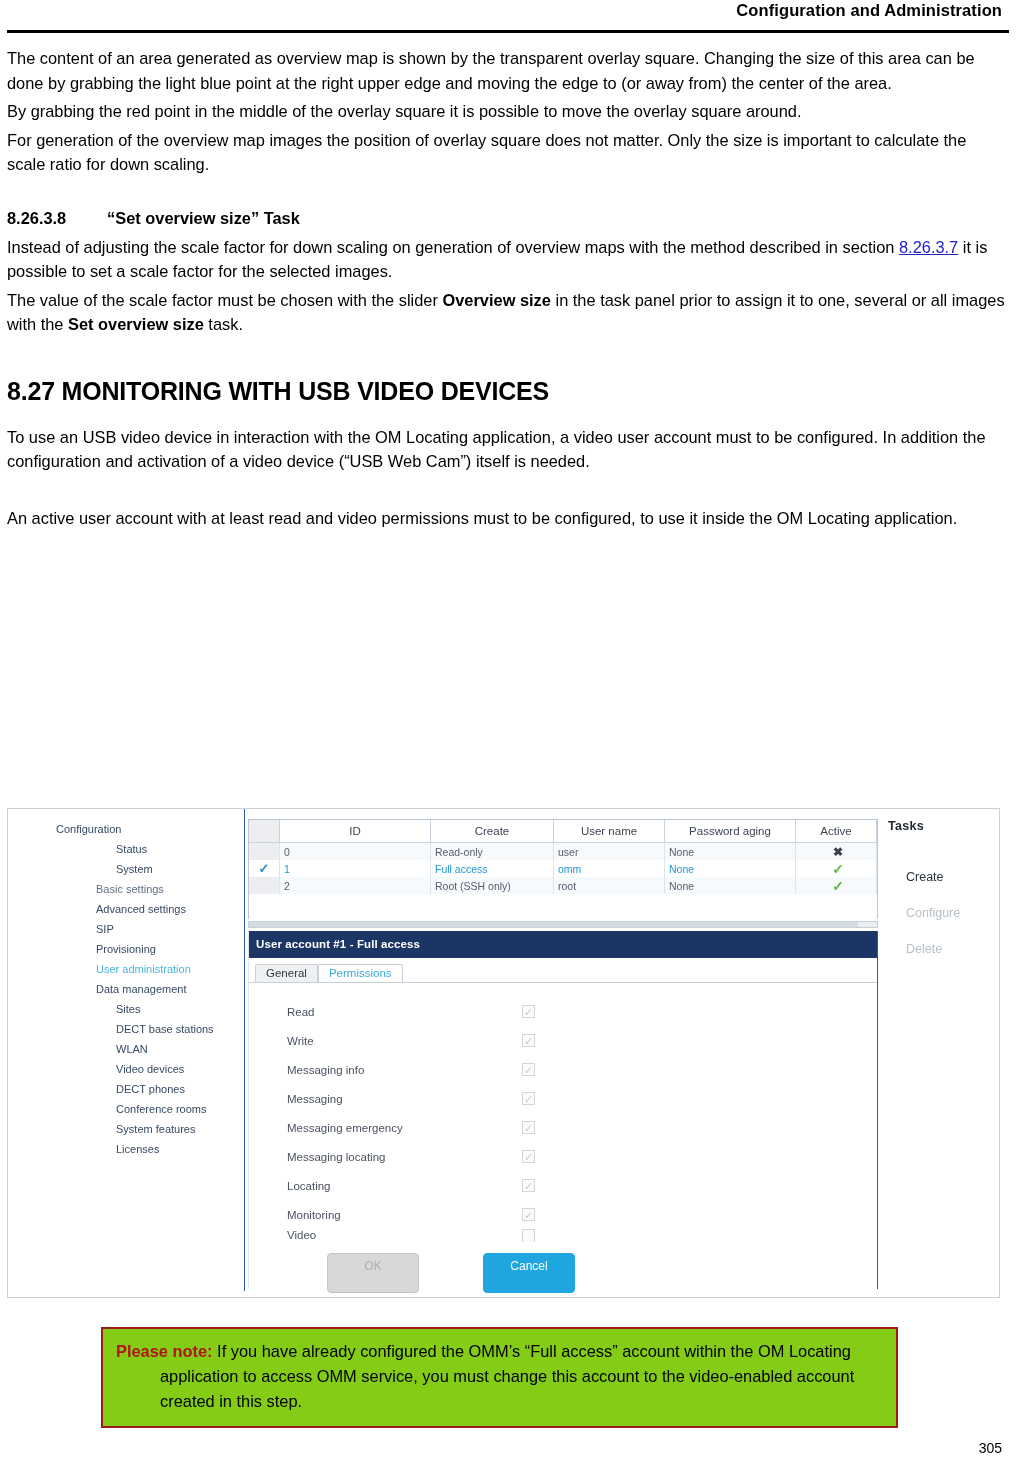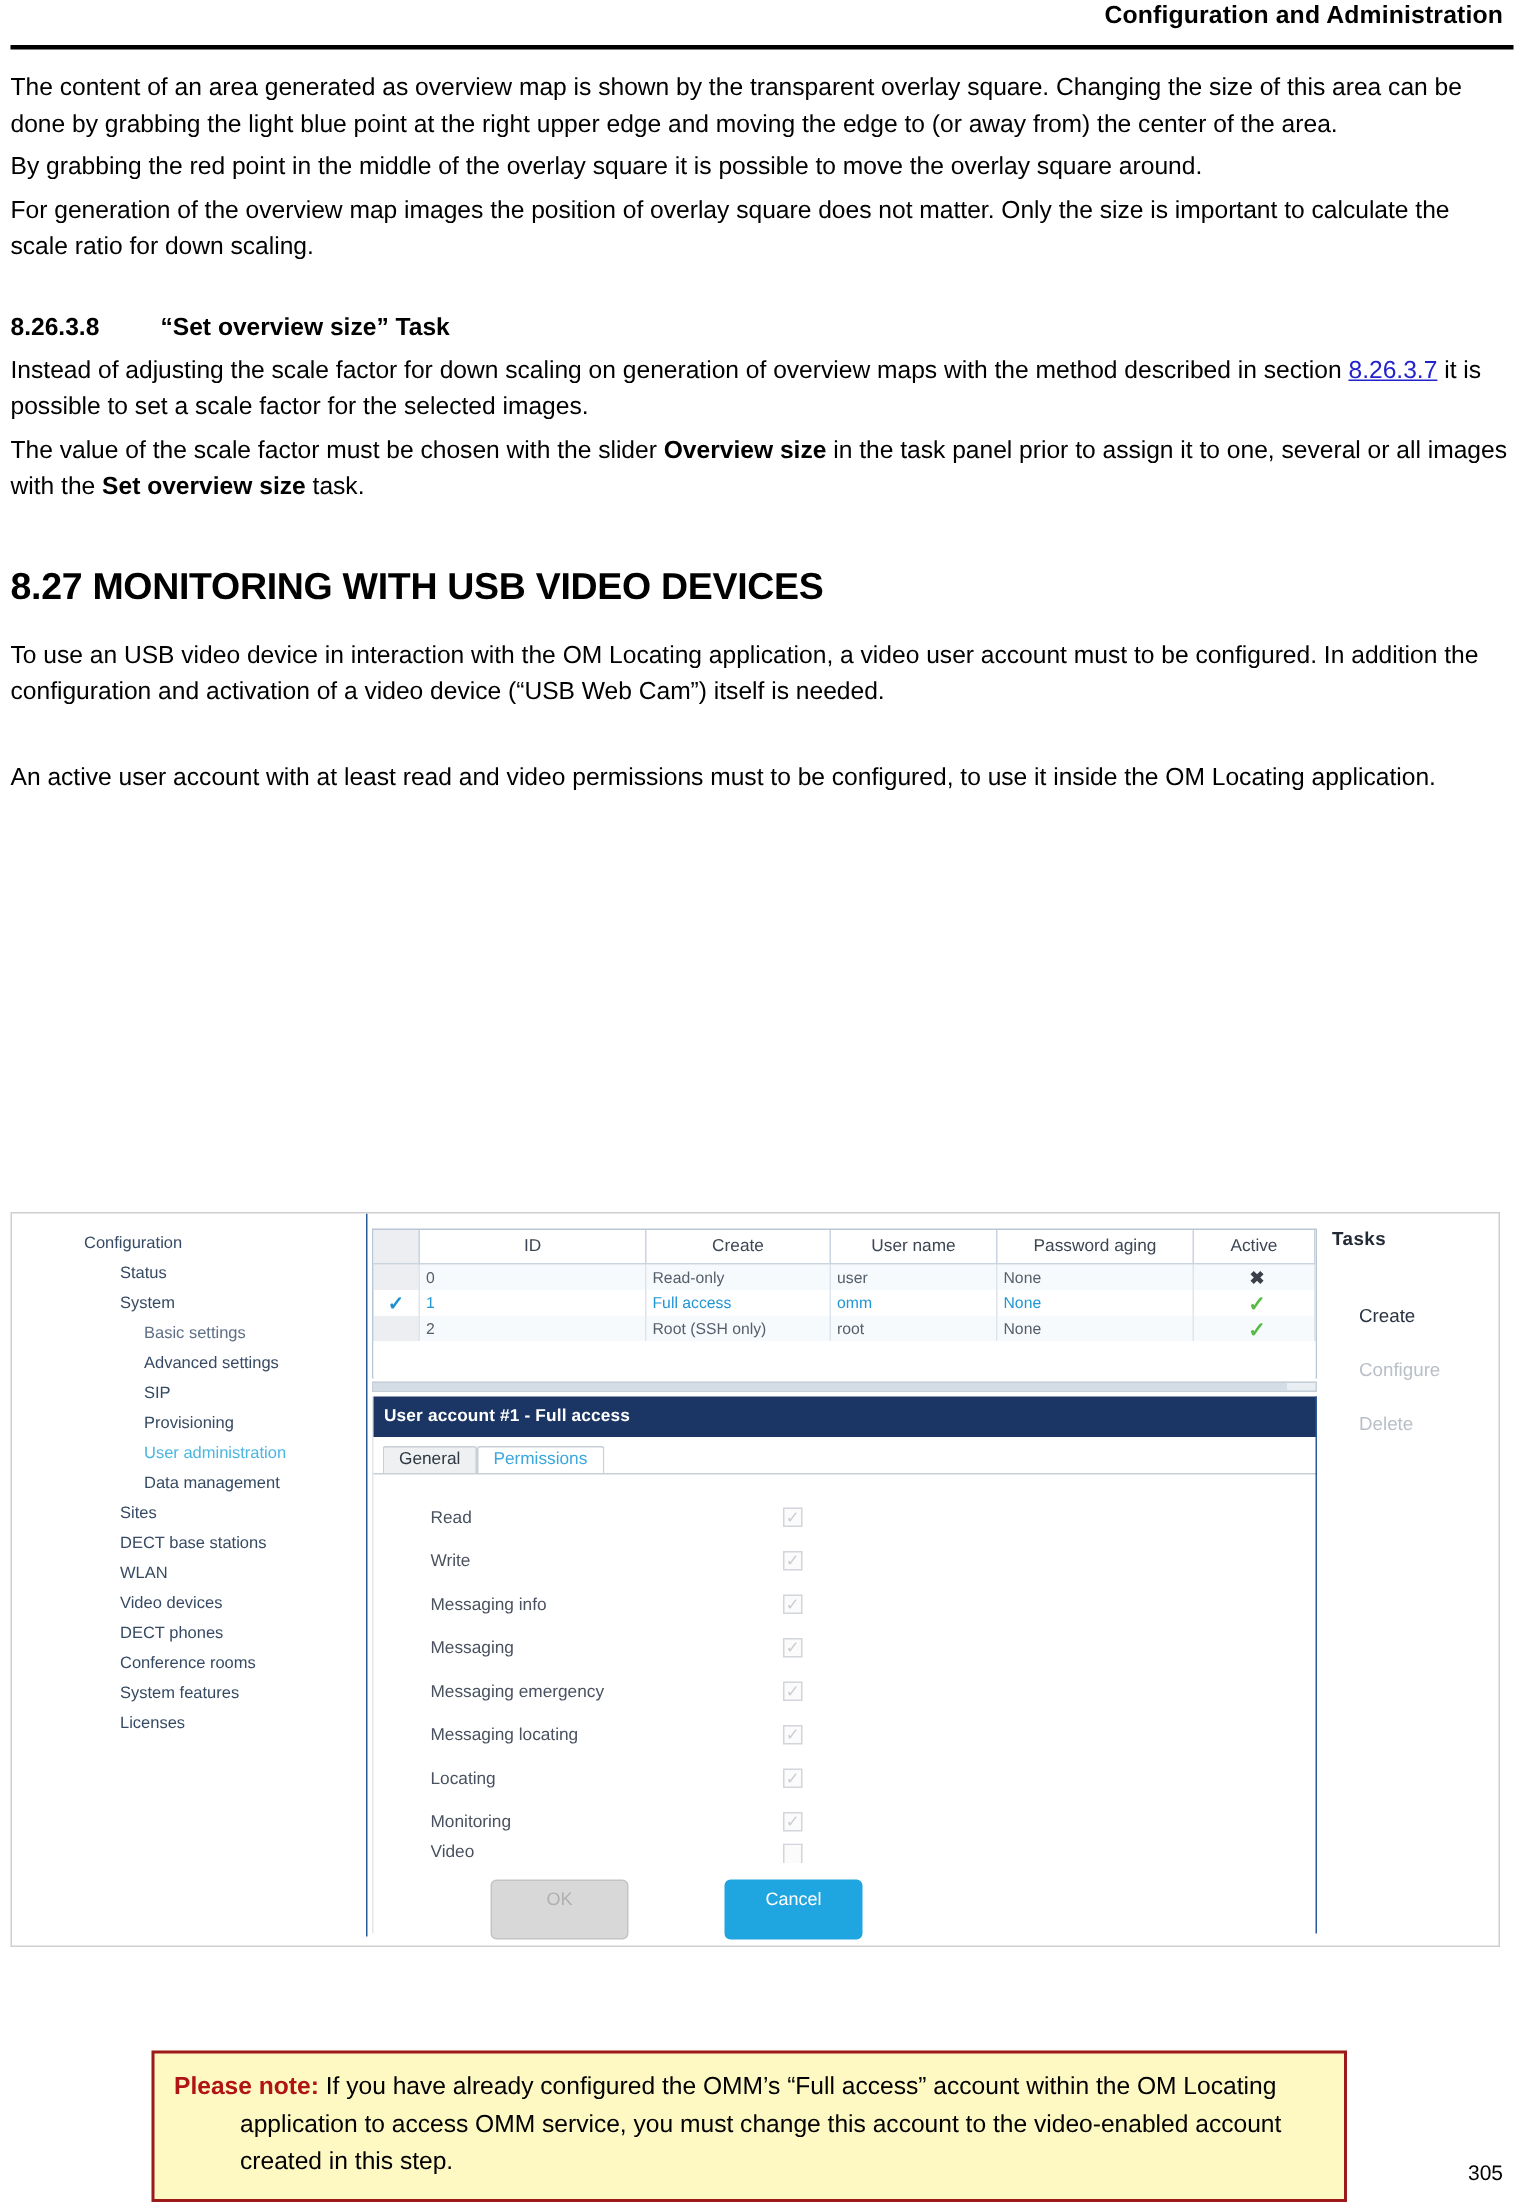--- a/index.html
+++ b/index.html
@@ -113,21 +113,21 @@
     font-size: 11px;
     color: #2d3c56;
   }
   .nav-item {
     padding: 2px 0 2px 0;
     line-height: 16px;
     white-space: nowrap;
     color: #364a63;
   }
   .nav-l0 { margin-left: 48px; }
-  .nav-l1 { margin-left: 72px; }
+  .nav-l1 { margin-left: 108px; }
   .nav-l2 { margin-left: 88px; }
   .nav-item.active { color: #4bb6e0; }
   .nav-item.faint { color: #5e6f86; }
 
   .nav-divider {
     position: absolute;
     left: 236px;
     top: 0;
     width: 1px;
     height: 482px;
@@ -337,24 +337,23 @@
   }
   .task-item.disabled { color: #b9bfc7; }
 
   
   .note-box {
     position: absolute;
     left: 101px;
     top: 1327px;
     width: 797px;
     border: 2.5px solid #9d1a1a;
-    background: #fef9c3;
+    background: #84cc16;
     box-sizing: border-box;
     padding: 10px 13px 12px 13px;
-    margin-top: 40px;
   }
   .note-text {
     font-size: 16.4px;
     line-height: 25px;
     text-indent: -44px;
     padding-left: 44px;
   }
   .note-label {
     color: #b01414;
     font-weight: bold;

